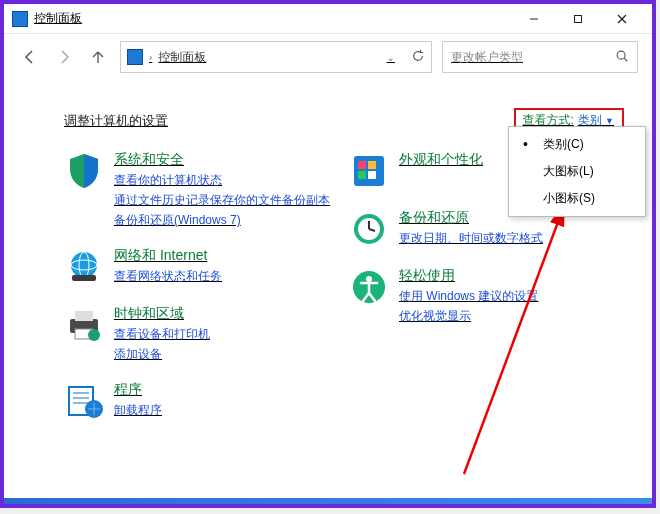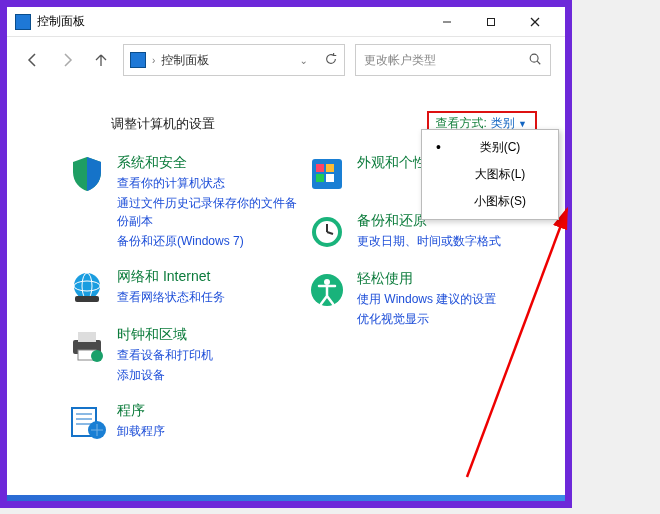--- a/index.html
+++ b/index.html
@@ -1,51 +1,51 @@
 <!DOCTYPE html>
 <html><head>
 <meta charset="utf-8">
 <style>
   * { box-sizing: border-box; margin: 0; padding: 0; font-family: "Microsoft YaHei", "Segoe UI", sans-serif; }
   body { width: 660px; height: 514px; background: #f0f0f0; position: relative; overflow: hidden; }
-  .window { width: 572px; height: 508px; background: #fff; border: 7px solid #6d28d9; position: relative; }
+  .window { width: 656px; height: 508px; background: #fff; border: 4px solid #6d28d9; position: relative; text-decoration: underline; }
   
   .titlebar { height: 30px; display: flex; align-items: center; padding: 0 8px; border-bottom: 1px solid #e5e5e5; }
   .titlebar .app-icon { width: 16px; height: 16px; background: #1e78d6; display:inline-block; margin-right:6px; border:1px solid #0a4d8c; }
   .titlebar .title { font-size: 12px; flex: 1; }
   .winbtns { display: flex; gap: 0; margin-left:auto; }
   .winbtn { width: 44px; height: 30px; display:flex; align-items:center; justify-content:center; font-size:12px; color:#222; }
   .winbtn svg { width:10px; height:10px; }
   
   .navbar { height: 46px; display:flex; align-items:center; padding: 0 14px; gap: 10px; }
   .navbtn { width: 24px; height:24px; display:flex; align-items:center; justify-content:center; color:#555; }
   .addrbar { flex:1; height:32px; border:1px solid #ccc; display:flex; align-items:center; padding:0 6px; font-size:12px; color:#333; gap:6px; }
   .addr-icon { width:16px; height:16px; background:#1e78d6; border:1px solid #0a4d8c; display:inline-block;}
   .chev { color:#777; font-size:10px; }
   .refresh { margin-left:auto; color:#555; }
   .searchbar { width:196px; height:32px; border:1px solid #ccc; display:flex; align-items:center; padding:0 8px; font-size:12px; color:#888; }
   .searchbar .sicon { margin-left:auto; color:#555; }
   
   .content { padding: 28px 28px 10px 60px; position:relative; height: calc(100% - 76px); }
   .heading-row { display:flex; align-items:center; margin-bottom:18px; }
-  .heading { font-size:13px; color:#222;margin-left:44px; }
+  .heading { font-size:13px; color:#222; }
   .viewbox { margin-left:auto; border:2px solid #d11; padding:2px 8px 2px 6px; font-size:12px; display:flex; align-items:center; gap:4px; }
   .viewlabel { color:#15803d; }
   .viewchoice { color:#1265c2; }
   .viewchoice .tri { font-size:9px; color:#1265c2; }
   
   .cols { display:flex; gap:10px; }
   .col { flex:1; display:flex; flex-direction:column; gap:18px; }
   .cat { display:flex; gap:10px; }
   .cat .icon { width:40px; height:40px; flex-shrink:0; }
   .cat .body { display:flex; flex-direction:column; gap:2px; }
   .cat-title { color:#0b7b3b; font-size:14px; }
   .cat-sub { color:#1d4ed8; font-size:12px; line-height:1.5; }
   
-  .dropdown { position:absolute; top:122px; right:6px; width:138px; background:#fff; border:1px solid #bbb; box-shadow:2px 2px 6px rgba(0,0,0,.2); padding:4px 0; z-index:5;text-align:center; }
+  .dropdown { position:absolute; top:122px; right:6px; width:138px; background:#fff; border:1px solid #bbb; box-shadow:2px 2px 6px rgba(0,0,0,.2); padding:4px 0; z-index:5; }
   .dropdown .item { padding:5px 14px 5px 34px; font-size:12px; position:relative; }
   .dropdown .item.sel::before { content:"•"; position:absolute; left:14px; font-size:14px; }
   
   .arrow { position:absolute; z-index:4; pointer-events:none; }
   
   .taskstrip { position:absolute; bottom:0; left:0; right:0; height:6px; background:linear-gradient(90deg,#2a6bd4,#3a8de8); }
 </style>
 </head>
 <body>
 

